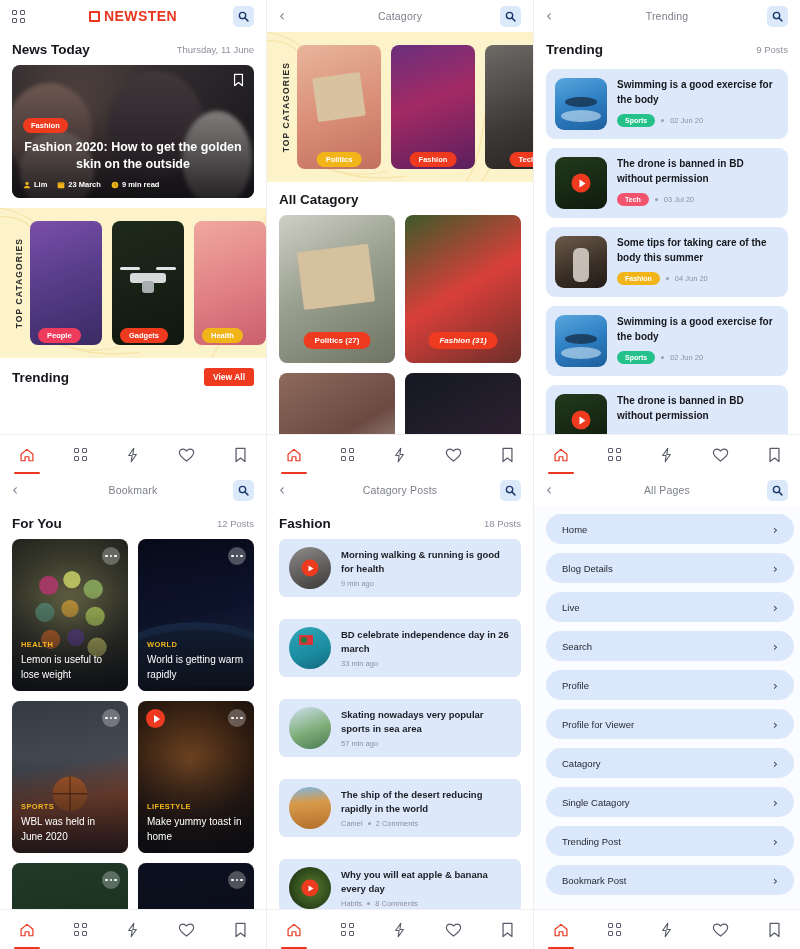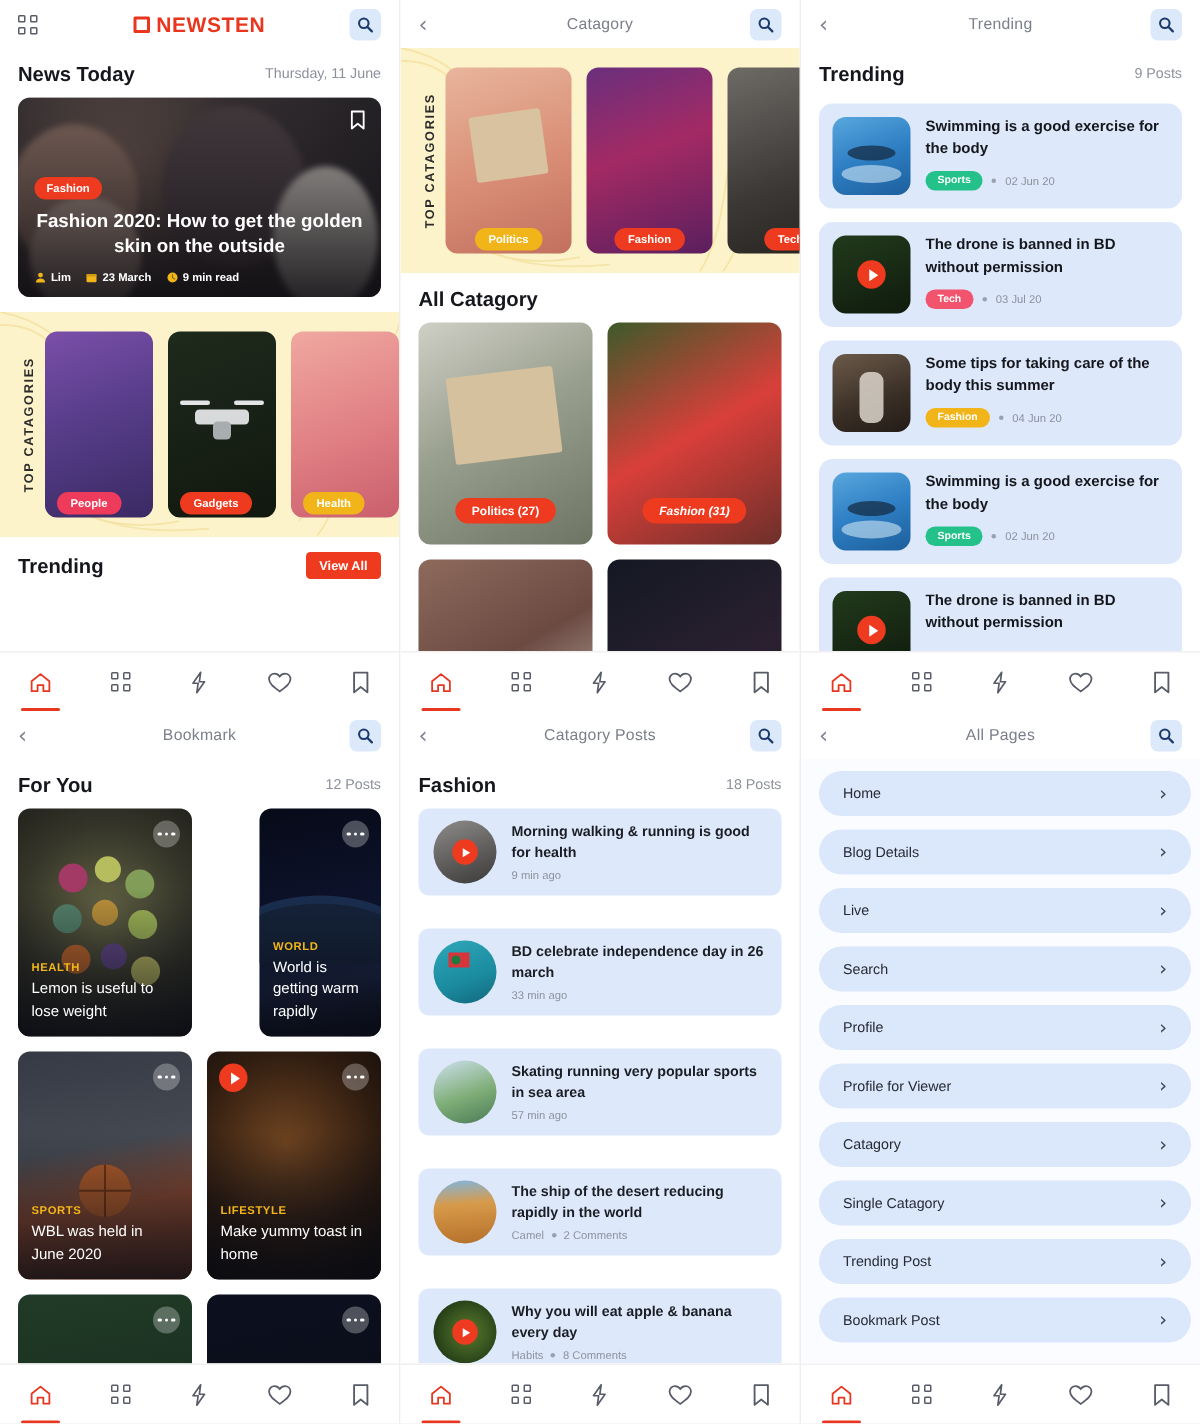--- a/index.html
+++ b/index.html
@@ -632,21 +632,21 @@
               <i></i>
               <i></i>
               <i></i>
             </span>
           <div class="bm-body">
             <div class="bm-kicker">HEALTH</div>
             <div class="bm-title">Lemon is useful to lose weight</div>
           </div>
         </div>
 
-        <div class="bm-card" style="background:linear-gradient(170deg,#070a18 0%,#0d1430 48%,#1d2b50 75%,#0a0e1e 100%);margin-left:35px;">
+        <div class="bm-card" style="background:linear-gradient(170deg,#070a18 0%,#0d1430 48%,#1d2b50 75%,#0a0e1e 100%);">
           <svg viewBox="0 0 120 152" style="position:absolute;inset:0;">
             <ellipse cx="60" cy="130" rx="90" ry="44" fill="#1d3358"></ellipse>
             <ellipse cx="60" cy="134" rx="86" ry="40" fill="#16263f"></ellipse>
           </svg>
           <span class="bm-dots">
               <i></i>
               <i></i>
               <i></i>
             </span>
           <div class="bm-body">
@@ -780,21 +780,21 @@
             <div class="cp-title">BD celebrate independence day in 26 march</div>
             <div class="cp-sub">
                 <span>33 min ago</span>
               </div>
           </div>
         </div>
 
         <div class="cp-item">
           <div class="cp-thumb" style="background:linear-gradient(160deg,#cfe0ee 0%,#7fae78 55%,#4a7a56 100%);"></div>
           <div style="flex:1;min-width:0;">
-            <div class="cp-title">Skating running very popular sports in sea area</div>
+            <div class="cp-title">Skating nowadays very popular sports in sea area</div>
             <div class="cp-sub">
                 <span>57 min ago</span>
               </div>
           </div>
         </div>
 
         <div class="cp-item">
           <div class="cp-thumb" style="background:linear-gradient(175deg,#7fb6e0 0%,#d79a4a 38%,#b4702a 100%);"></div>
           <div style="flex:1;min-width:0;">
             <div class="cp-title">The ship of the desert reducing rapidly in the world</div>

